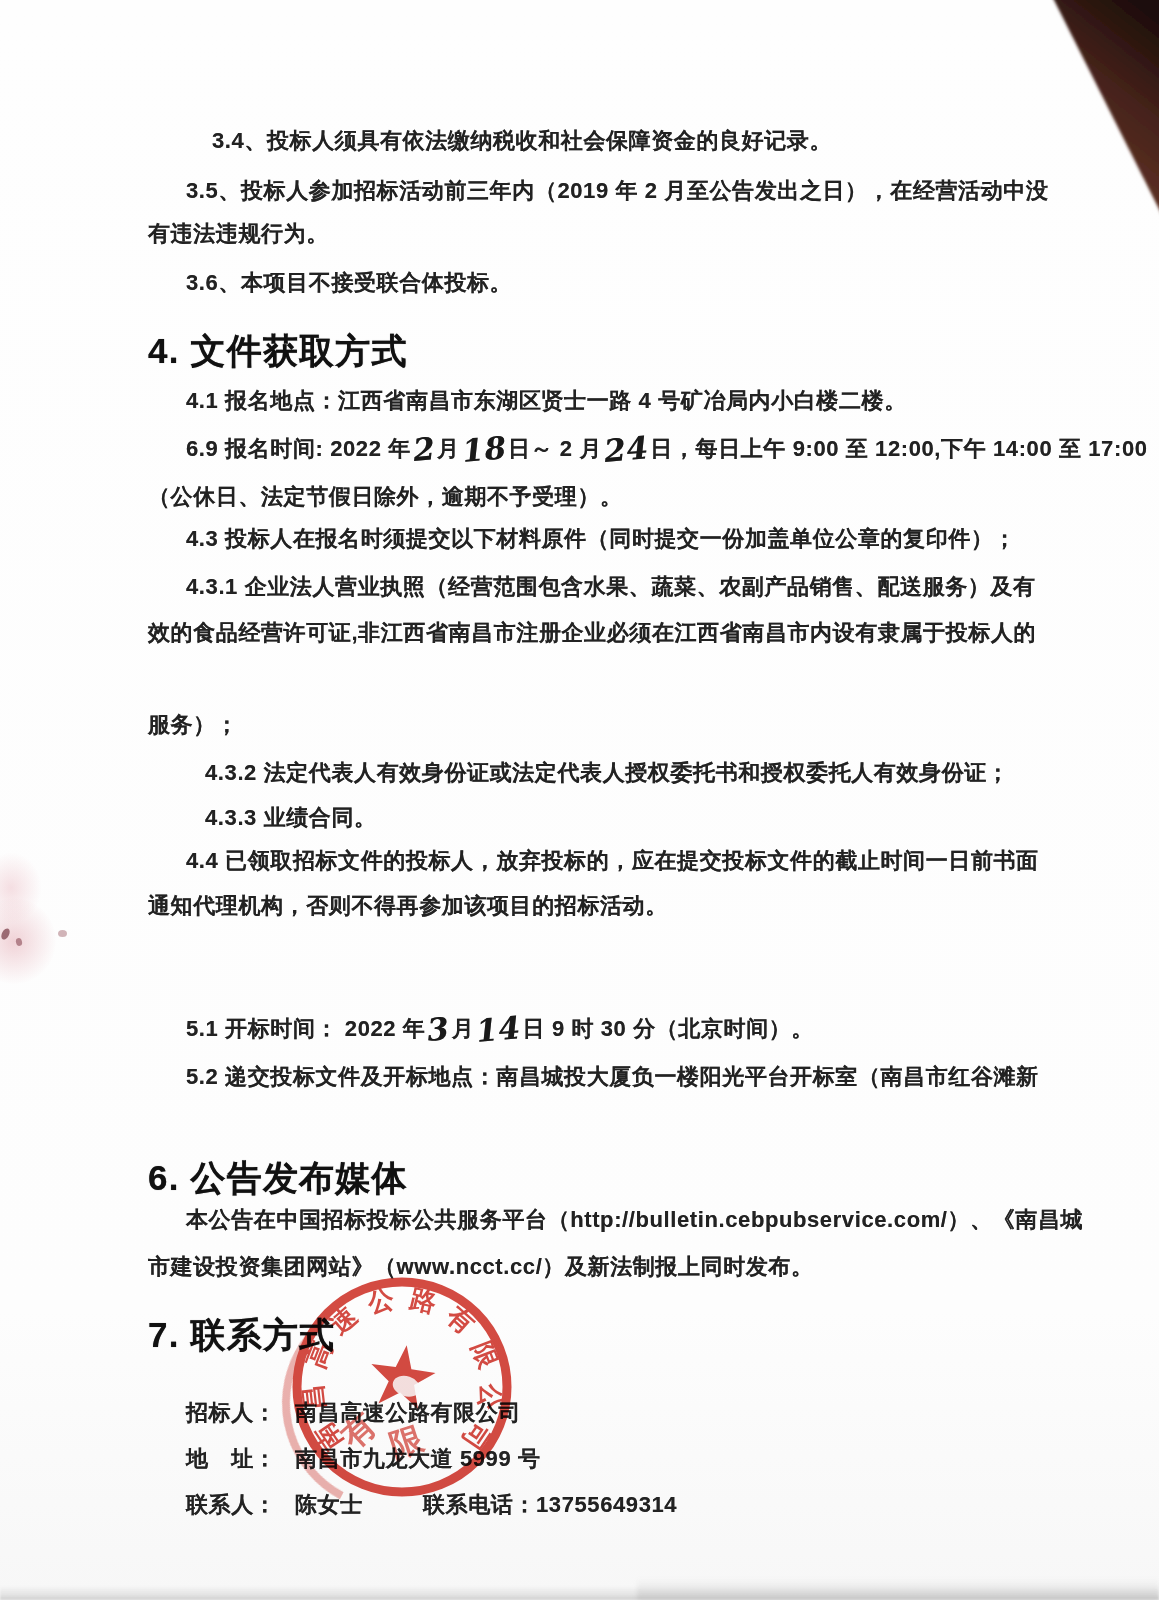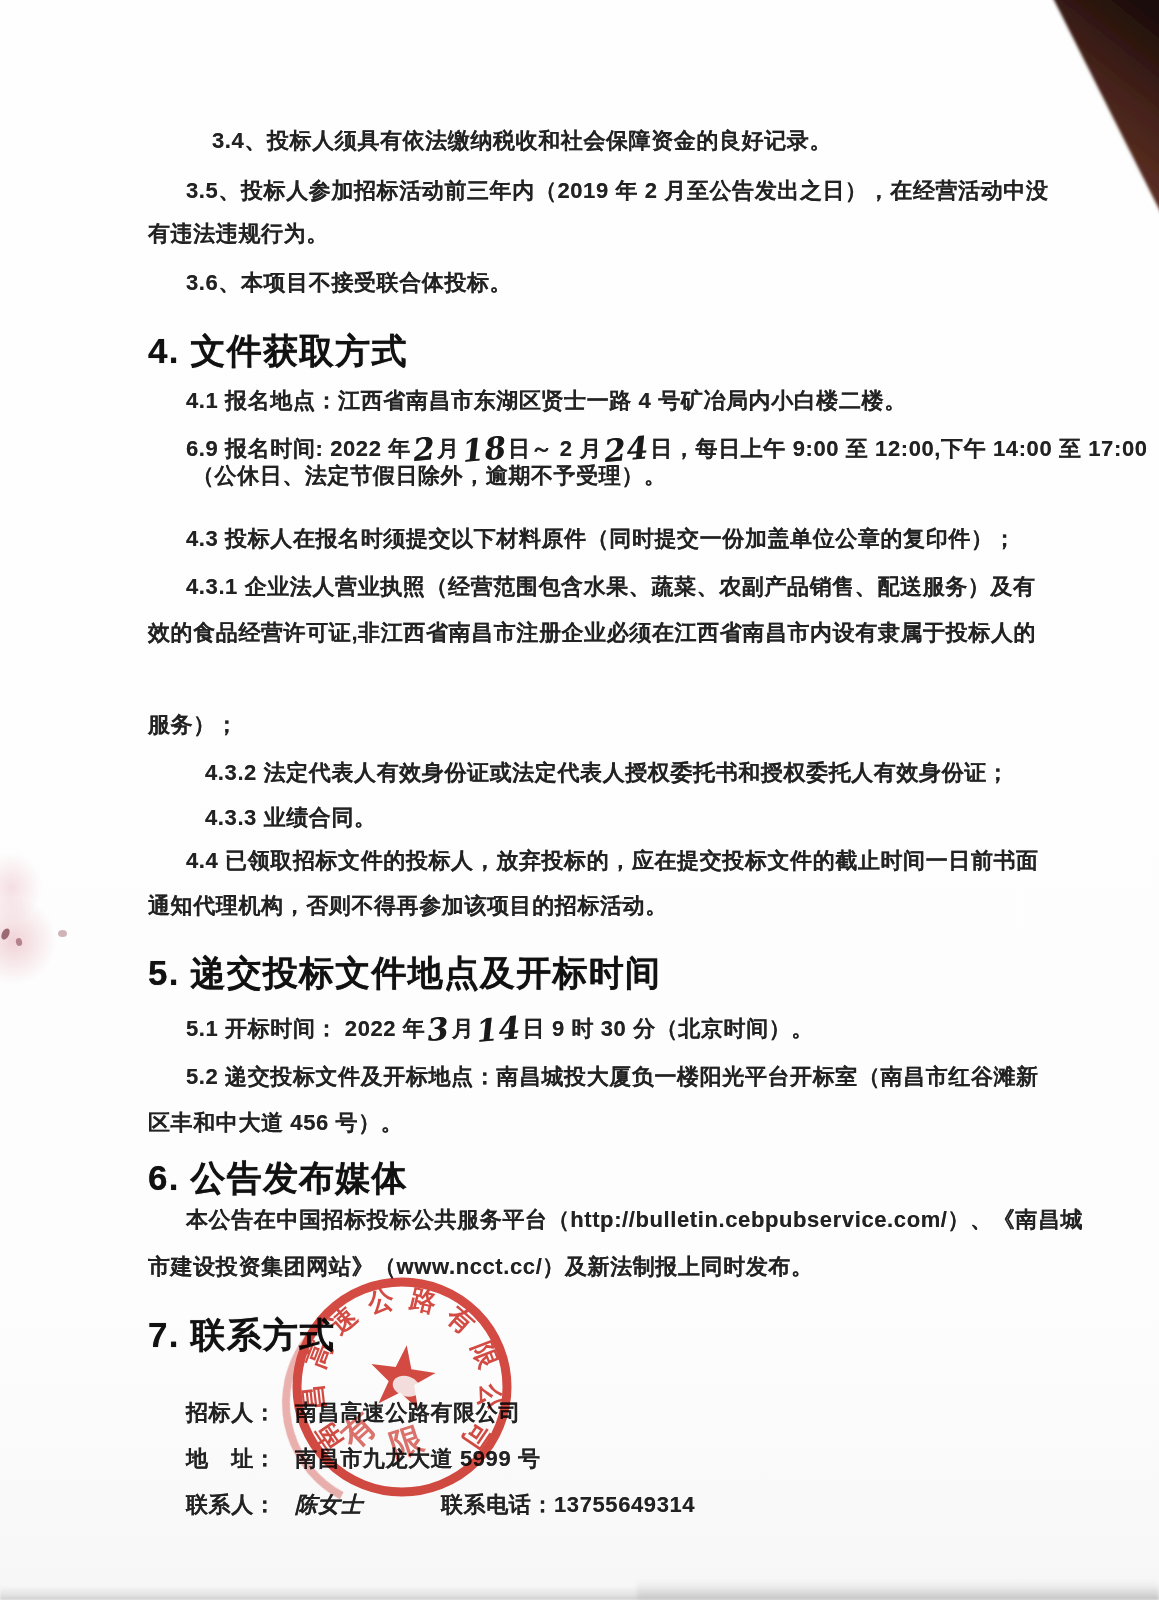--- a/index.html
+++ b/index.html
@@ -31,21 +31,21 @@
     font-family:"DejaVu Serif",serif;
     font-style:italic;
     font-weight:600;
     font-size:31px;
     line-height:1;
     transform:rotate(-5deg) translateY(4px);
     margin:0 2px;
     color:#1a1a1a;
   }
   .c-label{display:inline-block;width:109px;}
-  .c-val1{display:inline-block;width:146px;font-style:italic;}
+  .c-val1{display:inline-block;width:128px;}
   
   .corner-svg{position:absolute;top:0;right:0;}
   
   .smudge{position:absolute;border-radius:50%;pointer-events:none;}
   .smudge-a{left:-20px;top:852px;width:62px;height:72px;
     background:radial-gradient(ellipse at center,rgba(226,156,168,0.32),rgba(226,156,168,0) 70%);}
   .smudge-b{left:-28px;top:898px;width:84px;height:86px;
     background:radial-gradient(ellipse at center,rgba(219,140,152,0.38),rgba(219,140,152,0) 72%);}
   .dot{position:absolute;border-radius:50%;}
   .dot-a{left:2px;top:928px;width:7px;height:12px;background:#7e434e;opacity:0.75;transform:rotate(28deg);}
@@ -79,36 +79,34 @@
   <div class="line" style="top:126px;left:186px;margin-left:26px;">3.4、投标人须具有依法缴纳税收和社会保障资金的良好记录。</div>
   <div class="line" style="top:176px;left:186px;">3.5、投标人参加招标活动前三年内（2019 年 2 月至公告发出之日），在经营活动中没</div>
   <div class="line" style="top:219px;left:148px;">有违法违规行为。</div>
   <div class="line" style="top:268px;left:186px;">3.6、本项目不接受联合体投标。</div>
 
   <div class="line heading" style="top:328px;left:148px;">4. 文件获取方式</div>
   <div class="line" style="top:386px;left:186px;">4.1 报名地点：江西省南昌市东湖区贤士一路 4 号矿冶局内小白楼二楼。</div>
   <div class="line" style="top:430px;left:186px;">
     <span>6.9 报名时间: 2022 年</span><span class="hw">2</span><span>月</span><span class="hw">18</span><span>日～ 2 月</span><span class="hw">24</span><span>日，每日上午 9:00 至 12:00,下午 14:00 至 17:00</span>
   </div>
-  <div class="line" style="top:461px;left:148px;margin-left:44px;">（公休日、法定节假日除外，逾期不予受理）。</div>
+  <div class="line" style="top:482px;left:148px;">（公休日、法定节假日除外，逾期不予受理）。</div>
   <div class="line" style="top:524px;left:186px;">4.3 投标人在报名时须提交以下材料原件（同时提交一份加盖单位公章的复印件）；</div>
   <div class="line" style="top:572px;left:186px;">4.3.1 企业法人营业执照（经营范围包含水果、蔬菜、农副产品销售、配送服务）及有</div>
   <div class="line" style="top:618px;left:148px;">效的食品经营许可证,非江西省南昌市注册企业必须在江西省南昌市内设有隶属于投标人的</div>
   <div class="line" style="top:710px;left:148px;text-align:center;">服务）；</div>
   <div class="line" style="top:758px;left:205px;">4.3.2 法定代表人有效身份证或法定代表人授权委托书和授权委托人有效身份证；</div>
   <div class="line" style="top:803px;left:205px;">4.3.3 业绩合同。</div>
   <div class="line" style="top:846px;left:186px;">4.4 已领取招标文件的投标人，放弃投标的，应在提交投标文件的截止时间一日前书面</div>
   <div class="line" style="top:891px;left:148px;">通知代理机构，否则不得再参加该项目的招标活动。</div>
 
-  <div class="line heading" style="top:950px;left:148px;">5. 递交投标文件地点及开标时间</div>
   <div class="line" style="top:1010px;left:186px;">
     <span>5.1 开标时间： 2022 年</span><span class="hw">3</span><span>月</span><span class="hw">14</span><span>日 9 时 30 分（北京时间）。</span>
   </div>
   <div class="line" style="top:1062px;left:186px;">5.2 递交投标文件及开标地点：南昌城投大厦负一楼阳光平台开标室（南昌市红谷滩新</div>
-  <div class="line" style="top:1108px;left:148px;">区丰和中大道 456 号）。</div>
 
   <div class="line heading" style="top:1155px;left:148px;">6. 公告发布媒体</div>
   <div class="line" style="top:1205px;left:186px;">本公告在中国招标投标公共服务平台（http://bulletin.cebpubservice.com/）、《南昌城</div>
   <div class="line" style="top:1252px;left:148px;">市建设投资集团网站》（www.ncct.cc/）及新法制报上同时发布。</div>
 
   <div class="line heading" style="top:1312px;left:148px;">7. 联系方式</div>
   <div class="line" style="top:1398px;left:186px;">
     <span class="c-label">招标人：</span><span>南昌高速公路有限公司</span>
   </div>
   <div class="line" style="top:1444px;left:186px;">

